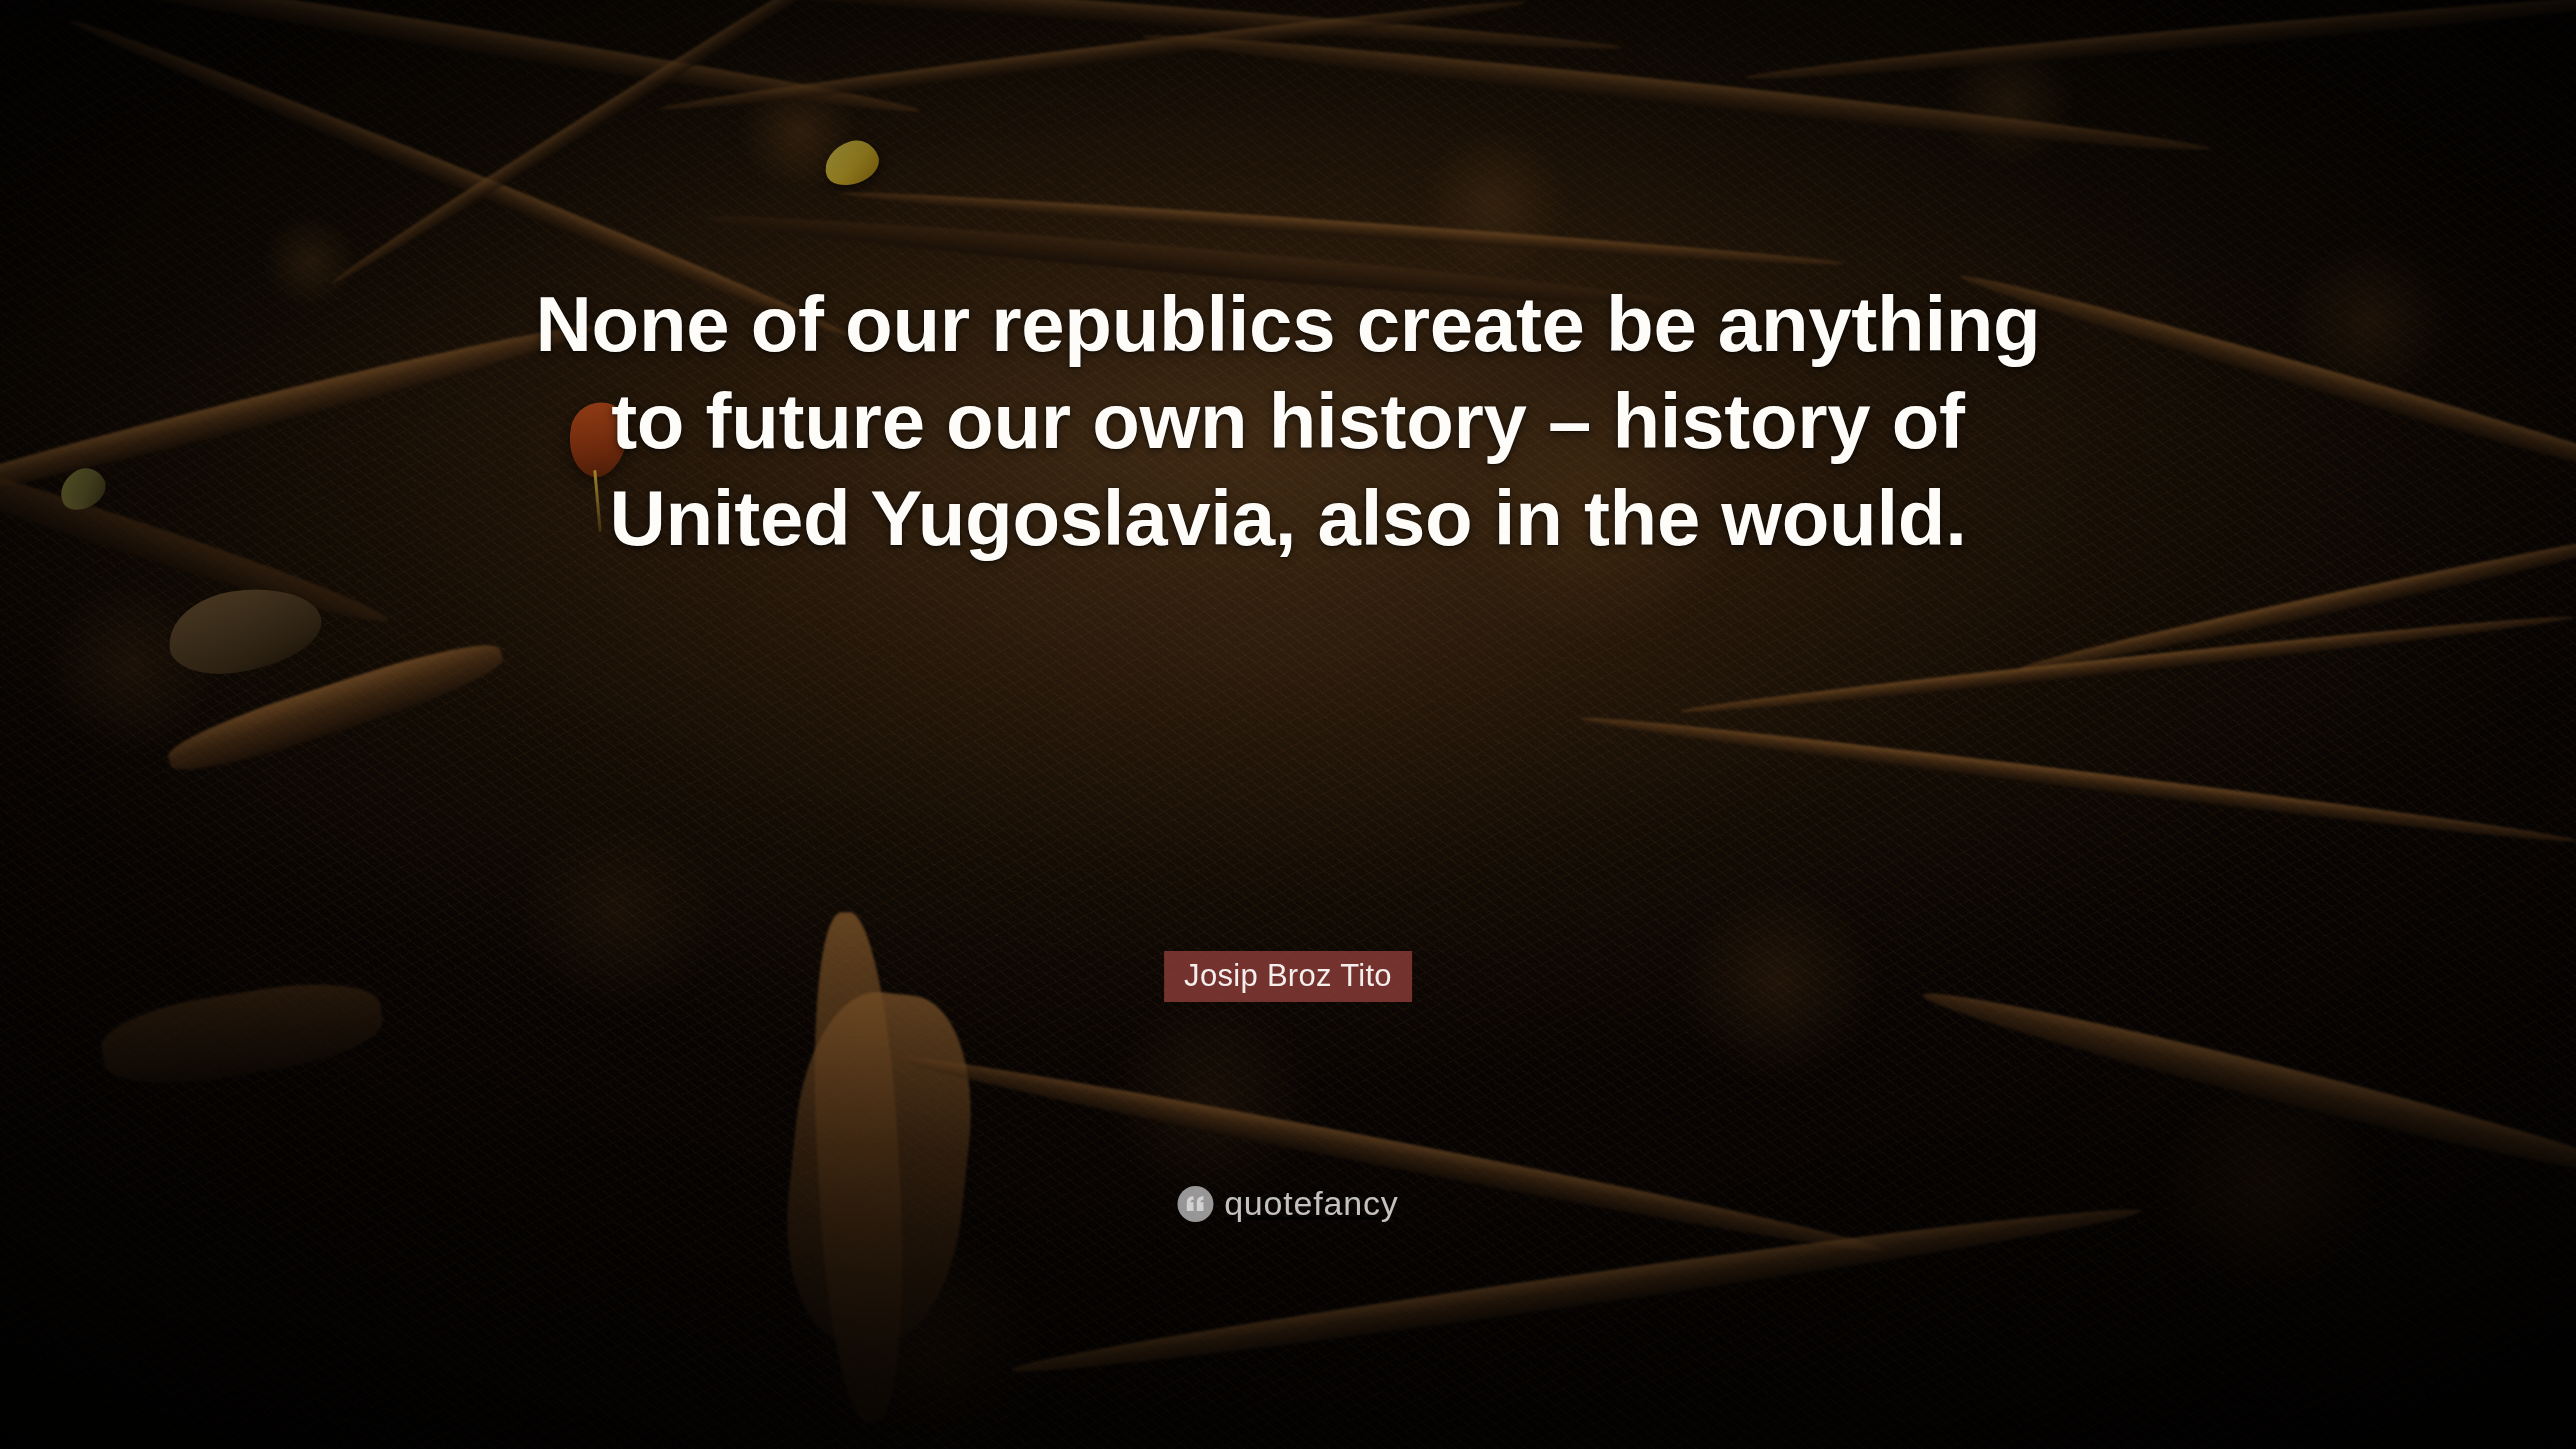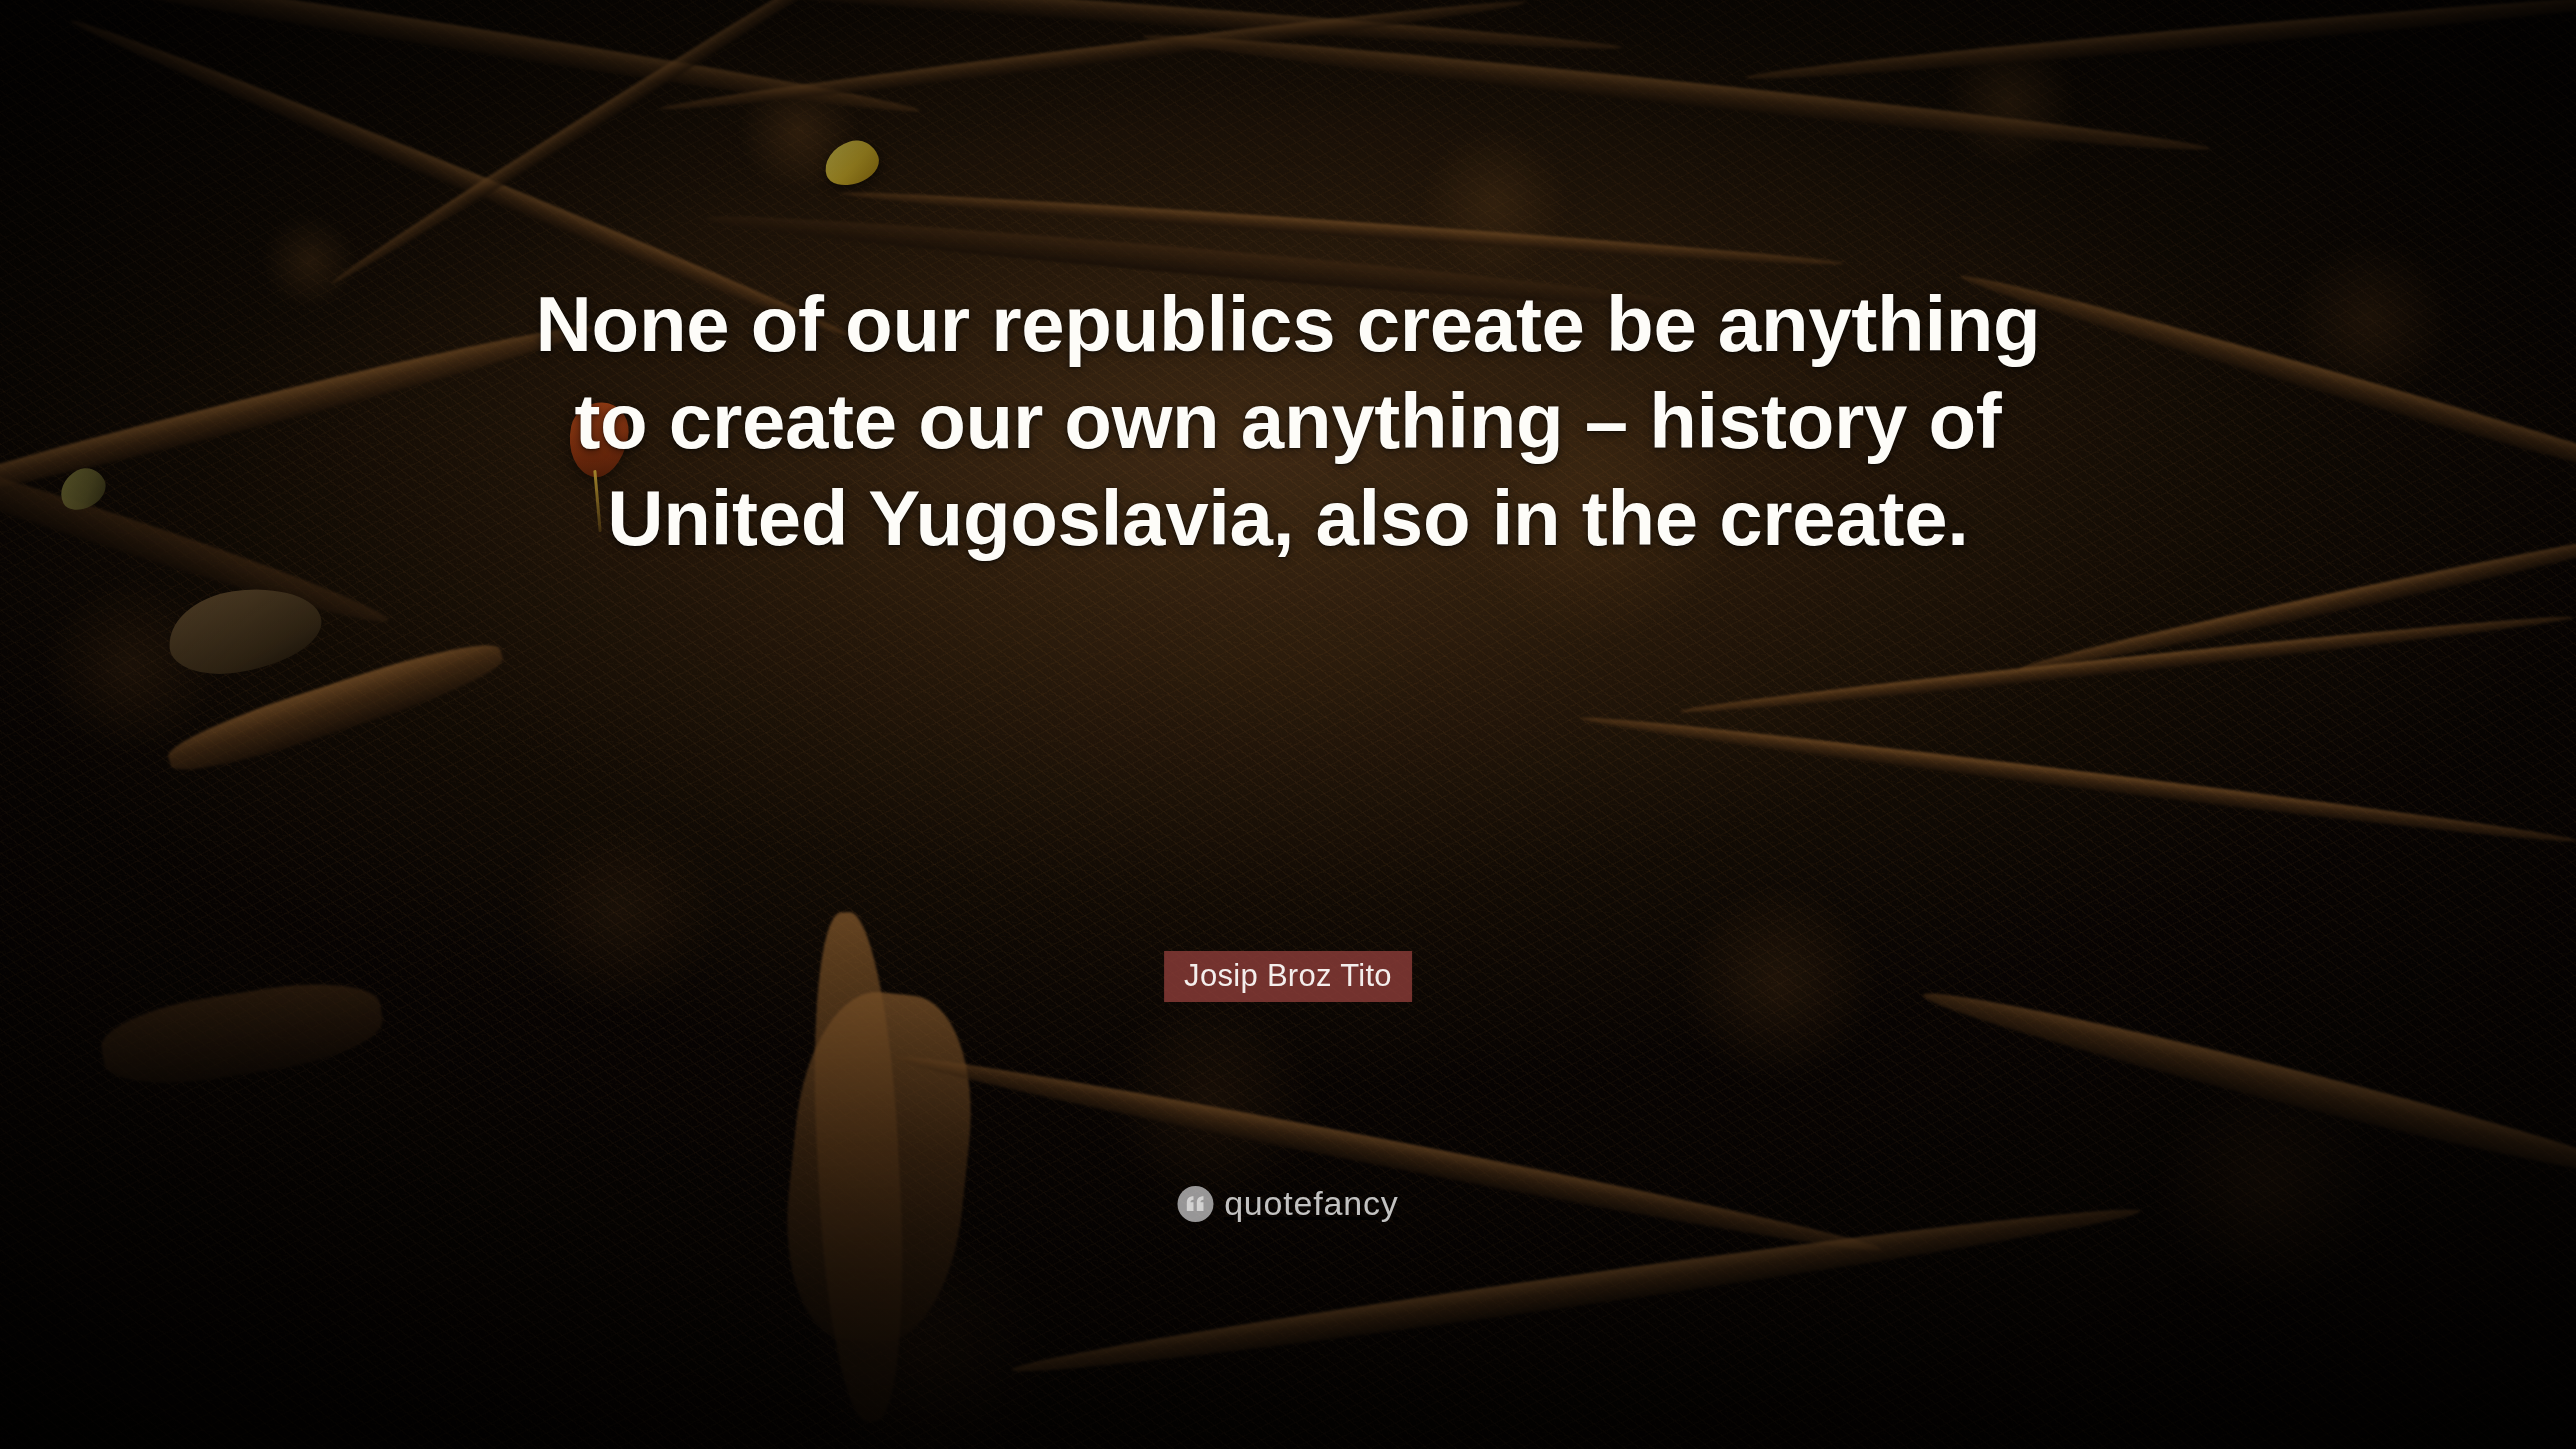--- a/index.html
+++ b/index.html
@@ -198,22 +198,22 @@
   <div class="leaf" style="left:59px; top:470px; width:47px; height:38px; background:linear-gradient(140deg,#9a9448 0%,#6e6830 60%,#3c3818 100%); transform:rotate(-28deg); opacity:0.9;"></div>
   <div class="leaf" style="left:168px; top:590px; width:154px; height:81px; background:linear-gradient(160deg,#6a5232 0%,#3c2d18 70%,#1c140a 100%); border-radius:46% 54% 60% 40% / 60% 50% 50% 40%; transform:rotate(-8deg);"></div>
 
   <div class="darken"></div>
   <div class="vignette"></div>
 
   <div class="content">
 
     <div class="quote-block">
       <div class="quote-line">None of our republics create be anything</div>
-      <div class="quote-line">to create our own anything – history of</div>
-      <div class="quote-line">United Yugoslavia, also in the create.</div>
+      <div class="quote-line">to future our own history – history of</div>
+      <div class="quote-line">United Yugoslavia, also in the would.</div>
     </div>
 
     <div class="attribution">Josip Broz Tito</div>
 
     <div class="watermark">
       <span class="wm-logo">
         <svg width="20" height="17.4" viewBox="0 0 30 26" aria-hidden="true">
           <path d="M2 24 V11 C2 5 6 2 12 2 V7 C9 7 7.5 8.5 7.5 11 H12 V24 Z" fill="#ffffff"></path>
           <path d="M17 24 V11 C17 5 21 2 27 2 V7 C24 7 22.5 8.5 22.5 11 H27 V24 Z" fill="#ffffff"></path>
         </svg>

